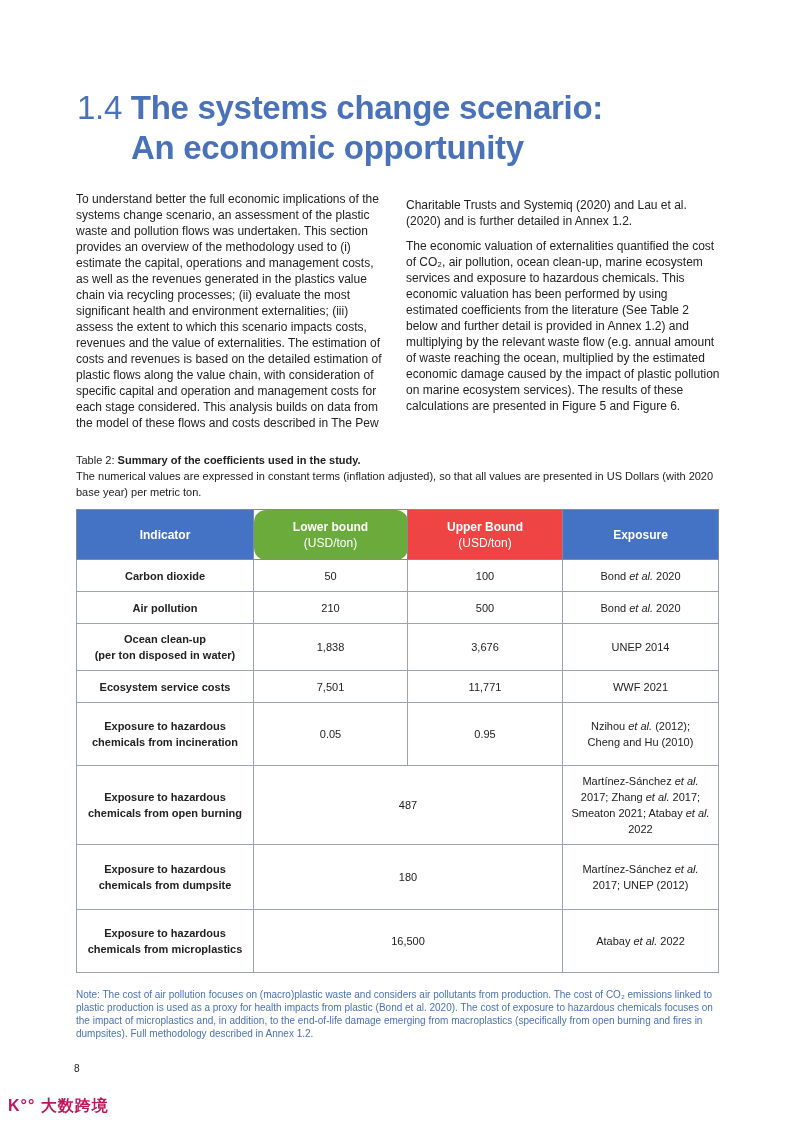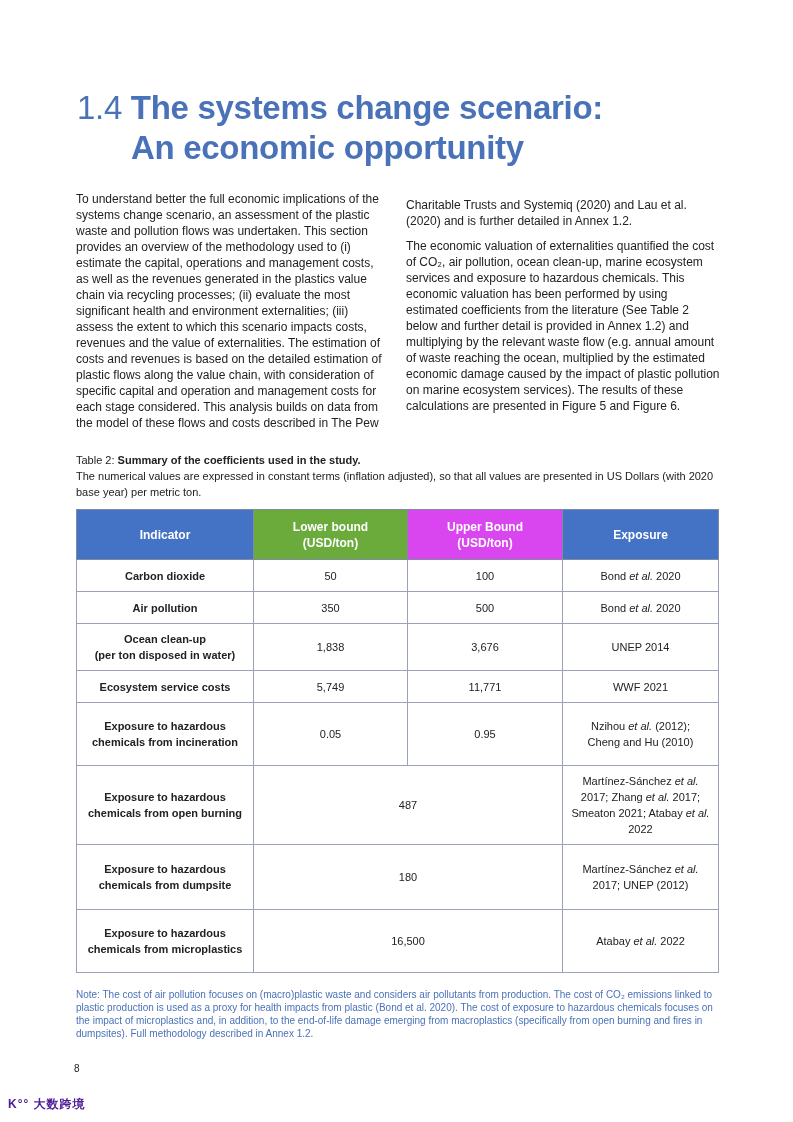--- a/index.html
+++ b/index.html
@@ -9,30 +9,30 @@
   .title .line2 { display: block; padding-left: 54px; }
   .col { position: absolute; font-size: 12px; line-height: 16px; color: #222; }
   .col p { margin: 0 0 9px 0; }
   .col-left { left: 76px; top: 191px; width: 312px; }
   .col-right { left: 406px; top: 197px; width: 314px; }
   .caption { position: absolute; left: 76px; top: 452px; width: 650px; font-size: 11px; line-height: 16px; color: #222; }
   .caption b { font-weight: 700; }
   table.coef { position: absolute; left: 76px; top: 509px; width: 642px; border-collapse: collapse; font-size: 11px; table-layout: fixed; }
   table.coef th, table.coef td { border: 1px solid #9aa3b5; text-align: center; vertical-align: middle; padding: 2px 6px; line-height: 16px; }
   table.coef th { color: #fff; font-weight: 700; font-size: 12px; height: 45px; border-color: #7f8ba3; }
-  table.coef th .sub { display: block; font-weight: 700; }
+  table.coef th .sub { display: block; font-weight: 400; }
   th.ind { background: #4472c4; }
-  th.low { background: #6aab3c; }
-  th.up { background: #d946ef; }
+  th.low { background: #6aab3c; border-radius: 12px; }
+  th.up { background: #ef4444; }
   th.ref { background: #4472c4; }
   td.label { font-weight: 700; }
   td.label .sub { display: block; font-weight: 700; }
   .note { position: absolute; left: 76px; top: 988px; width: 650px; font-size: 10px; line-height: 13px; color: #4a72b8; }
   .pagenum { position: absolute; left: 74px; top: 1063px; font-size: 10px; color: #222; }
-  .watermark { position: absolute; left: 8px; top: 1096px; font-size: 12px; color: #4c1d95; letter-spacing: 1px; font-weight: 700; }
+  .watermark { position: absolute; left: 8px; top: 1096px; font-size: 16px; color: #be185d; letter-spacing: 1px; font-weight: 700; }
 </style>
 </head>
 <body>
 
 <h1 class="title">
   <span class="num">1.4</span>
   <span>The systems change scenario:</span>
   <span class="line2">An economic opportunity</span>
 </h1>
 
@@ -73,36 +73,36 @@
   </thead>
   <tbody>
     <tr style="height:32px">
       <td class="label">Carbon dioxide</td>
       <td>50</td>
       <td>100</td>
       <td>Bond <i>et al.</i> 2020</td>
     </tr>
     <tr style="height:32px">
       <td class="label">Air pollution</td>
-      <td>350</td>
+      <td>210</td>
       <td>500</td>
       <td>Bond <i>et al.</i> 2020</td>
     </tr>
     <tr style="height:47px">
       <td class="label">
         <span>Ocean clean-up</span>
         <span class="sub">(per ton disposed in water)</span>
       </td>
       <td>1,838</td>
       <td>3,676</td>
       <td>UNEP 2014</td>
     </tr>
     <tr style="height:32px">
       <td class="label">Ecosystem service costs</td>
-      <td>5,749</td>
+      <td>7,501</td>
       <td>11,771</td>
       <td>WWF 2021</td>
     </tr>
     <tr style="height:63px">
       <td class="label">Exposure to hazardous chemicals from incineration</td>
       <td>0.05</td>
       <td>0.95</td>
       <td>Nzihou <i>et al.</i> (2012);<br>Cheng and Hu (2010)</td>
     </tr>
     <tr style="height:79px">

